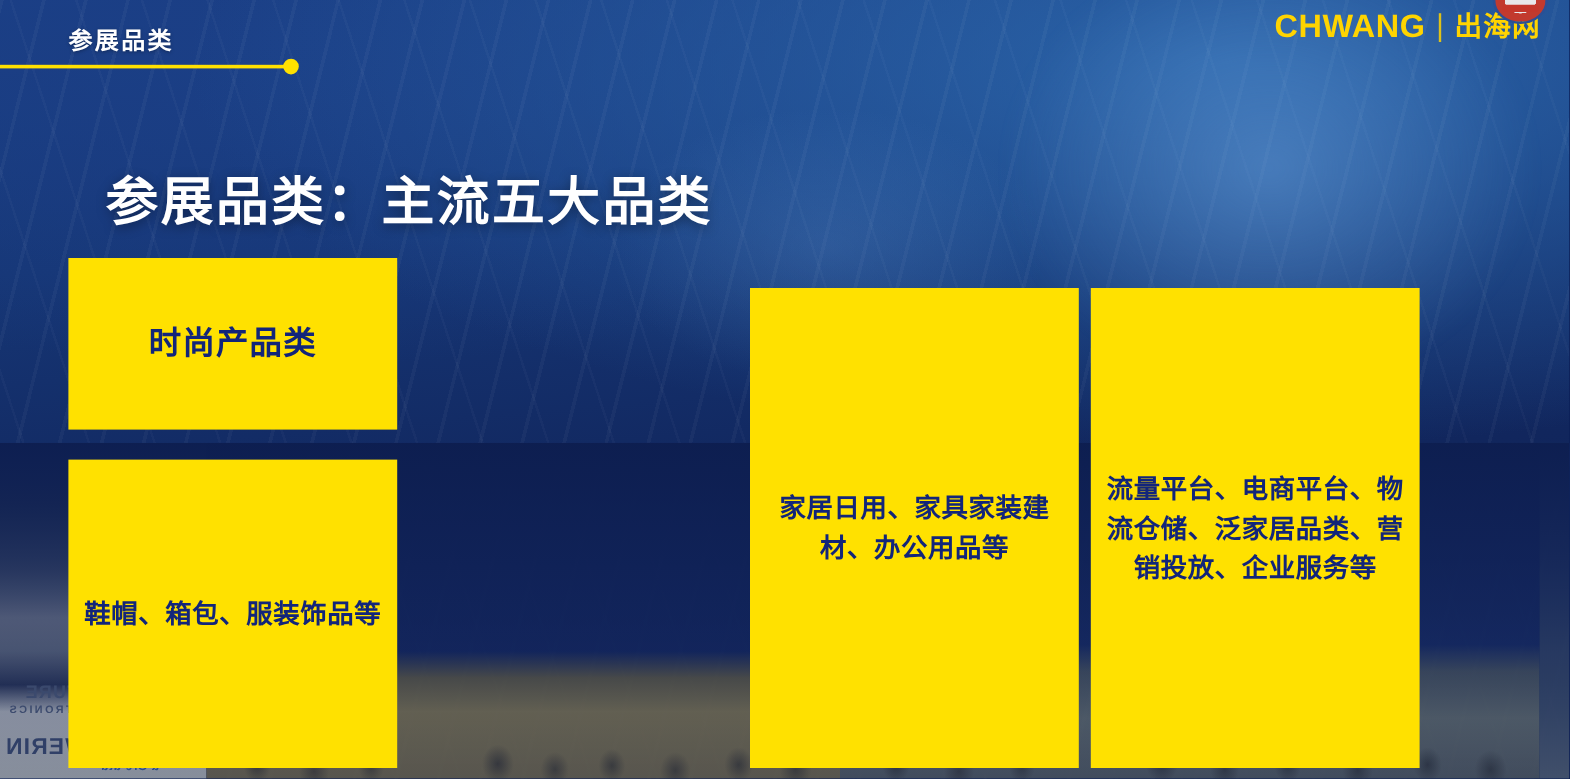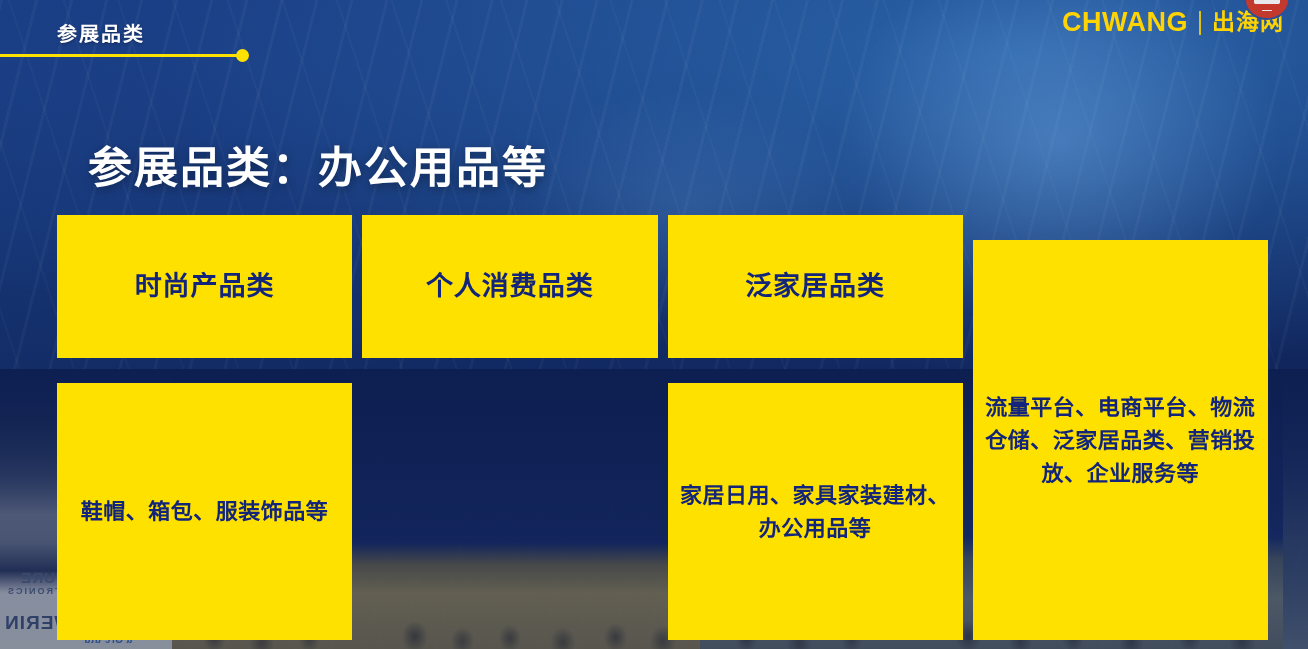--- a/index.html
+++ b/index.html
@@ -189,21 +189,21 @@
     letter-spacing: 2px;
     text-shadow: 0 3px 10px rgba(0,0,0,.38);
     white-space: nowrap;
   }
 
   
   .cards {
     position: absolute;
     left: 57px;
     top: 215px;
-    width: 1211px;
+    width: 1126px;
     height: 425px;
     display: flex;
     gap: 10px;
   }
   .card {
     flex: 1 1 0;
     display: flex;
     flex-direction: column;
   }
   .card-head {
@@ -278,45 +278,39 @@
   <div class="kicker-rule"></div>
   <div class="kicker-dot"></div>
 
   <div class="brand">
     <div class="brand-mark">CHWANG</div>
     <div class="brand-sep"></div>
     <div class="brand-cn">出海网</div>
   </div>
   <div class="corner-badge"></div>
 
-  <h1 class="slide-title">参展品类：办公用品等</h1>
+  <h1 class="slide-title">参展品类：主流五大品类</h1>
 
   <div class="cards">
 
     <div class="card card-1">
       <div class="card-head">
         <span>时尚产品类</span>
       </div>
       <div class="card-gap"></div>
       <div class="card-body">
         <span>鞋帽、箱包、服装饰品等</span>
       </div>
     </div>
 
     <div class="card card-2">
-      <div class="card-head">
-        <span>个人消费品类</span>
-      </div>
       <div class="card-gap"></div>
     </div>
 
     <div class="card card-3">
-      <div class="card-head">
-        <span>泛家居品类</span>
-      </div>
       <div class="card-gap"></div>
       <div class="card-body">
         <span>家居日用、家具家装建材、办公用品等</span>
       </div>
     </div>
 
 
     <div class="card card-5">
       <div class="card-gap"></div>
       <div class="card-body">

